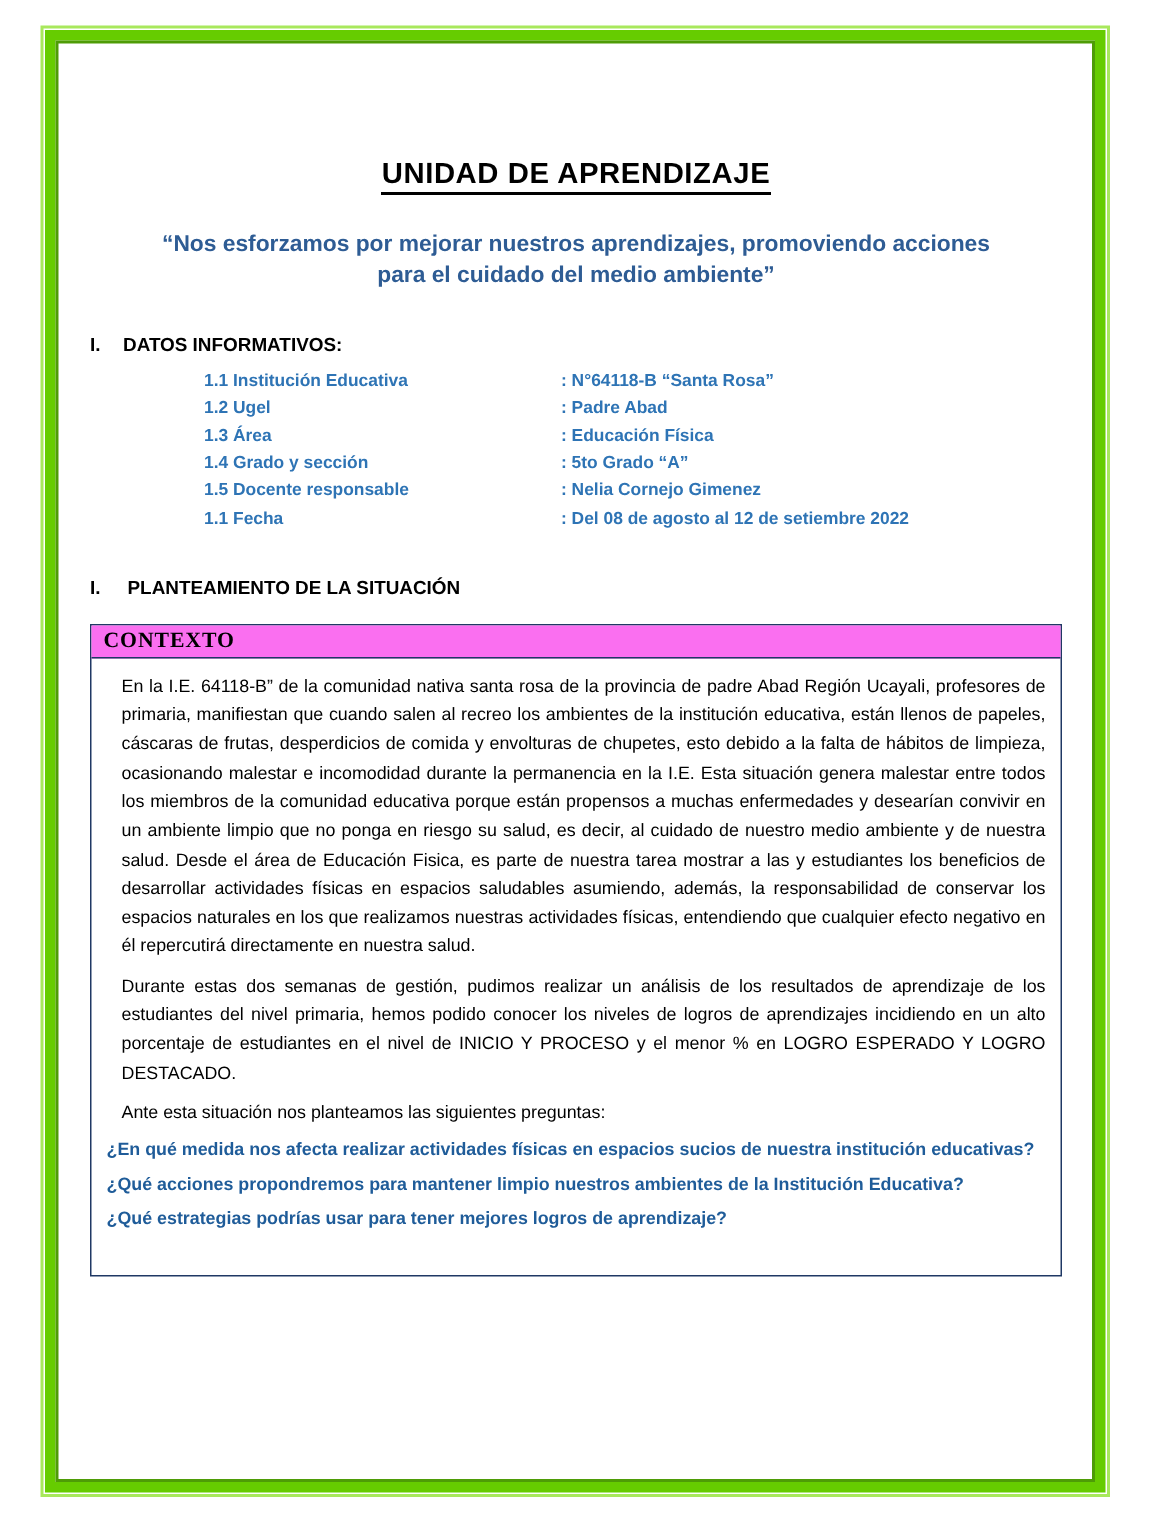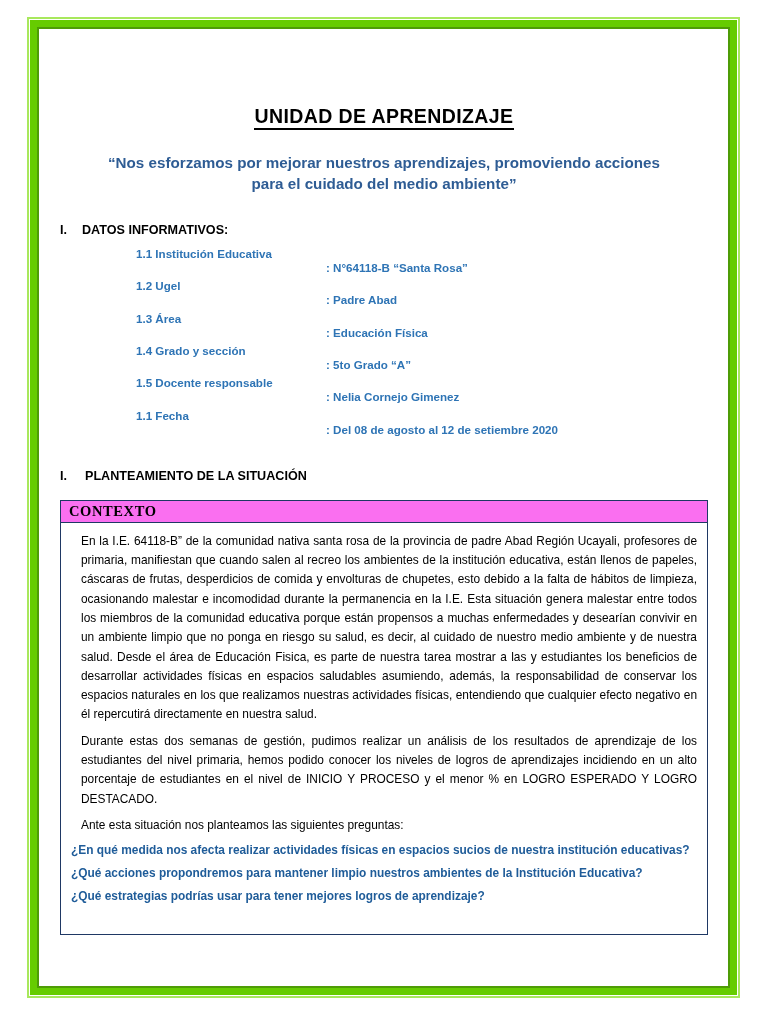--- a/index.html
+++ b/index.html
@@ -81,23 +81,24 @@
   
   .info-list {
     margin: 8px 0 0 76px;
     font-size: 11.6px;
     font-weight: bold;
     color: #2e74b5;
     line-height: 1.58;
   }
   .info-row {
     display: flex;
+    gap: 48px;
   }
   .info-label { width: 190px; flex: 0 0 190px; }
-  .info-value { flex: 1; margin-top: 14px; }
+  .info-value { flex: 1; }
 
   
   .contexto-box {
     margin: 17px 0 0 0;
     border: 1.6px solid #1f3864;
     box-sizing: border-box;
   }
   .contexto-header {
     background: #ff66ff;
     background: #fa6ff0;
@@ -169,21 +170,21 @@
     <div class="info-row">
       <span class="info-label">1.4 Grado y sección</span>
       <span class="info-value">: 5to Grado “A”</span>
     </div>
     <div class="info-row">
       <span class="info-label">1.5 Docente responsable</span>
       <span class="info-value">: Nelia Cornejo Gimenez</span>
     </div>
     <div class="info-row">
       <span class="info-label">1.1 Fecha</span>
-      <span class="info-value">: Del 08 de agosto al 12 de setiembre 2020</span>
+      <span class="info-value">: Del 08 de agosto al 12 de setiembre 2022</span>
     </div>
   </div>
 
   <div class="section-heading sec-2">
     <span class="numeral">I.</span>
     <span>PLANTEAMIENTO DE LA SITUACIÓN</span>
   </div>
 
   <div class="contexto-box">
     <div class="contexto-header">

